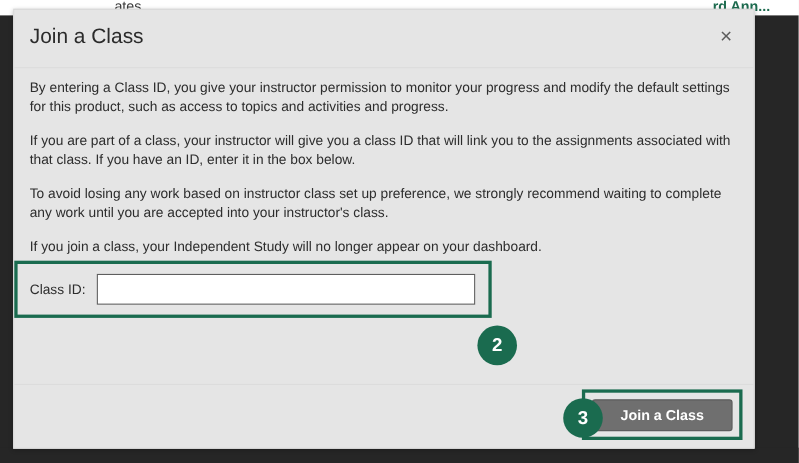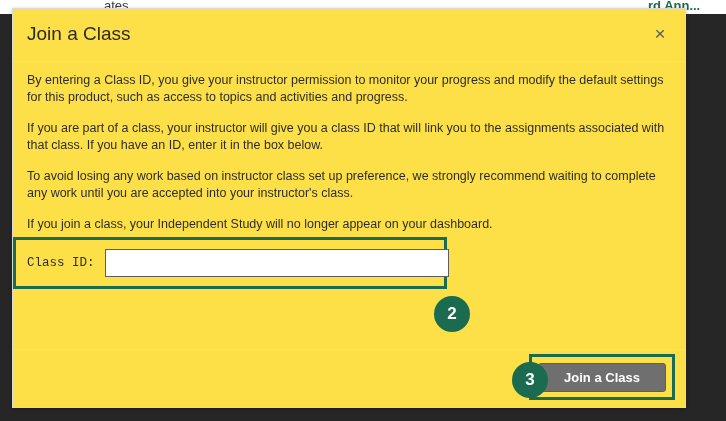--- a/index.html
+++ b/index.html
@@ -56,21 +56,21 @@
     background: #262626;
   }
 
   
   #modal {
     position: absolute;
     left: 12px;
     top: 8px;
     width: 674px;
     height: 400px;
-    background: #fde047;
+    background: #e5e5e5;
     box-shadow: 0 1px 4px rgba(0,0,0,0.25);
     box-sizing: border-box;
     border: 1px solid #d9d9d9;
   }
 
   .modal-header {
     position: relative;
     height: 53px;
     border-bottom: 1px solid #dcdcdc;
     box-sizing: border-box;
@@ -127,21 +127,20 @@
   .classid-row {
     position: relative;
     display: flex;
     align-items: center;
     height: 40px;
   }
   .classid-label {
     font-size: 12.5px;
     color: #2d2d2d;
     margin-right: 10px;
-    font-family: Liberation Mono, monospace;
   }
   .classid-input {
     width: 344px;
     height: 28px;
     border: 1px solid #5e5e5e;
     background: #ffffff;
     font-size: 13px;
     padding: 0 6px;
     box-sizing: border-box;
     font-family: "Liberation Sans", sans-serif;

